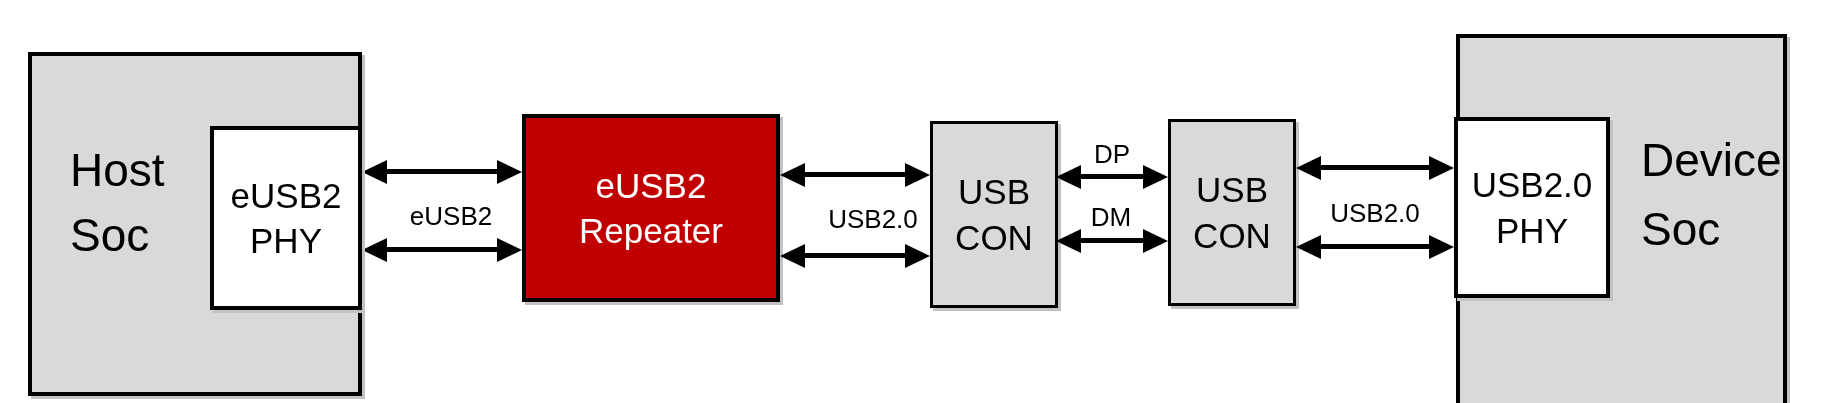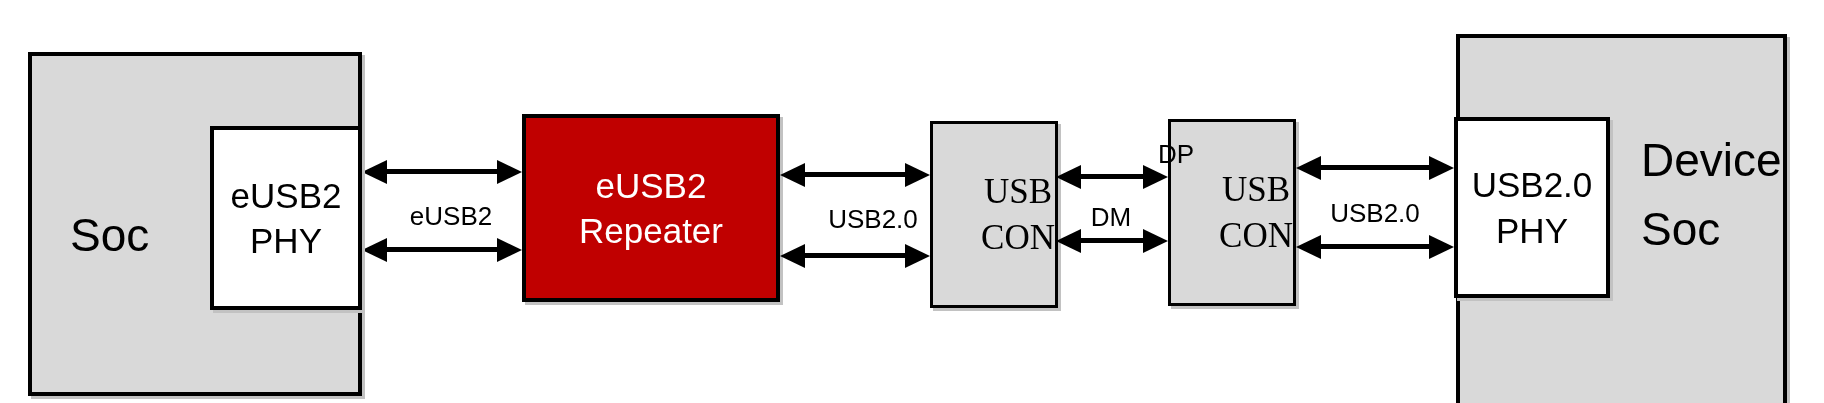--- a/index.html
+++ b/index.html
@@ -39,23 +39,22 @@
     display: flex;
     align-items: center;
     justify-content: center;
     text-align: center;
   }
   .con {
     background: #d9d9d9;
     border-width: 3px;
     display: flex;
     align-items: center;
-    justify-content: flex-end;
+    justify-content: center;
     text-align: center;
-    font-family: Liberation Serif, serif;
   }
   .block-text {
     font-size: 35px;
     line-height: 1.3;
     white-space: pre-line;
   }
   .soc-text {
     position: absolute;
     font-size: 46px;
     line-height: 1.42;
@@ -97,21 +96,21 @@
     right: 0;
     border-left: 25px solid #000000;
   }
 </style>
 </head>
 <body>
 
 <div class="canvas">
 
   <div class="box soc" style="left:28px; top:52px; width:334px; height:344px;">
-    <div class="soc-text" style="left:38px; top:82px;"><br><span>Soc</span></div>
+    <div class="soc-text" style="left:38px; top:82px;"><span>Host</span><br><span>Soc</span></div>
   </div>
 
   <div class="box phy" style="left:210px; top:126px; width:152px; height:184px;">
     <div class="block-text"><span>eUSB2</span><br><span>PHY</span></div>
   </div>
 
   <div class="arrow" style="left:362px; top:160px; width:160px;">
     <span class="head hl"></span>
     <span class="shaft"></span>
     <span class="head hr"></span>
@@ -136,21 +135,21 @@
     <span class="head hl"></span>
     <span class="shaft"></span>
     <span class="head hr"></span>
   </div>
   <div class="link-label" style="left:788px; top:206px; width:170px;">USB2.0</div>
 
   <div class="box con" style="left:930px; top:121px; width:128px; height:187px;">
     <div class="block-text"><span>USB</span><br><span>CON</span></div>
   </div>
 
-  <div class="link-label" style="left:1120px; top:141px; width:112px;">DP</div>
+  <div class="link-label" style="left:1056px; top:141px; width:112px;">DP</div>
   <div class="arrow" style="left:1056px; top:165px; width:112px;">
     <span class="head hl"></span>
     <span class="shaft"></span>
     <span class="head hr"></span>
   </div>
   <div class="link-label" style="left:1056px; top:204px; width:110px;">DM</div>
   <div class="arrow" style="left:1056px; top:229px; width:112px;">
     <span class="head hl"></span>
     <span class="shaft"></span>
     <span class="head hr"></span>

